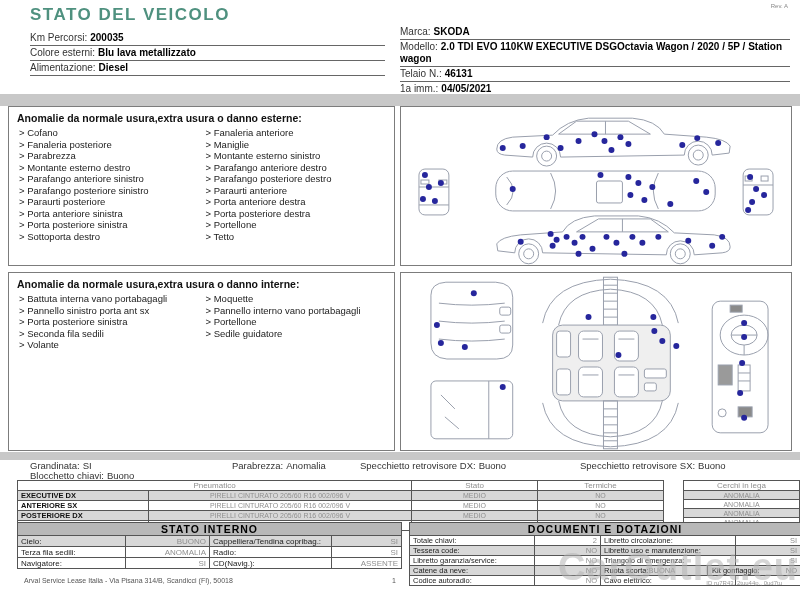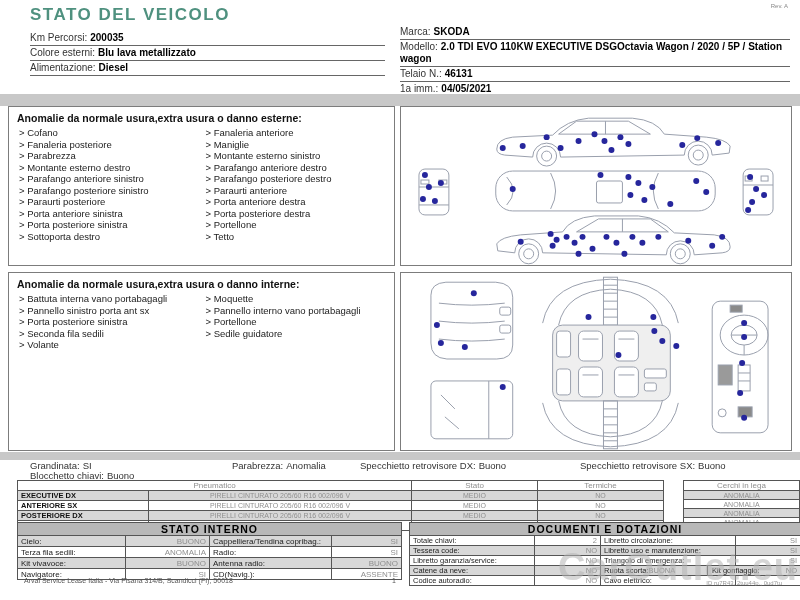--- a/index.html
+++ b/index.html
@@ -399,26 +399,20 @@
         <td class="val">BUONO</td>
         <td class="lab">Cappelliera/Tendina copribag.:</td>
         <td class="val">SI</td>
       </tr>
   <tr>
         <td class="lab">Terza fila sedili:</td>
         <td class="val">ANOMALIA</td>
         <td class="lab">Radio:</td>
         <td class="val">SI</td>
       </tr>
-  <tr class="shade">
-        <td class="lab">Kit vivavoce:</td>
-        <td class="val">BUONO</td>
-        <td class="lab">Antenna radio:</td>
-        <td class="val">BUONO</td>
-      </tr>
   <tr>
         <td class="lab">Navigatore:</td>
         <td class="val">SI</td>
         <td class="lab">CD(Navig.):</td>
         <td class="val">ASSENTE</td>
       </tr>
 </tbody>
   </table>
 
 <table class="bt documenti">

